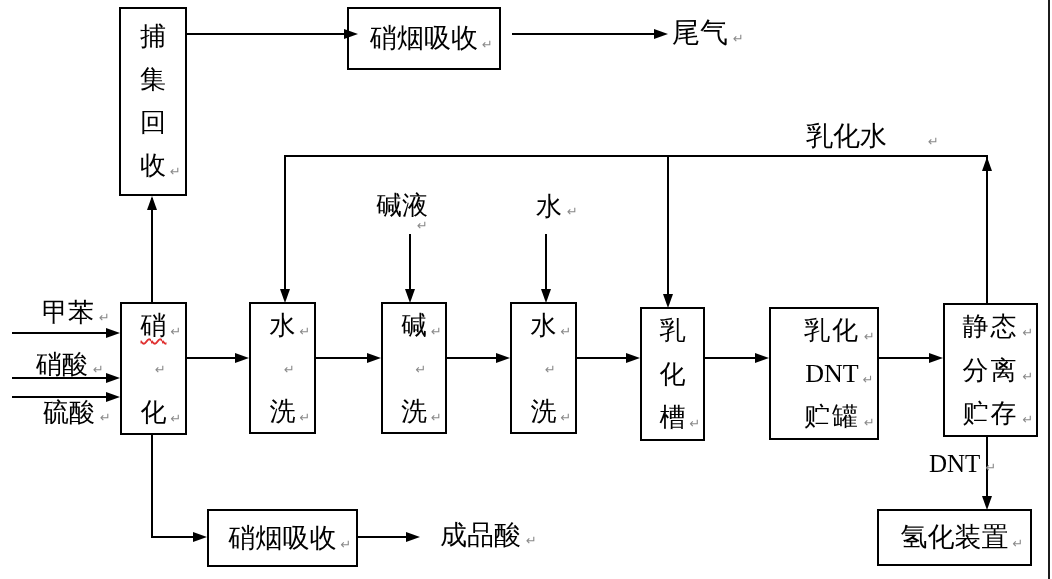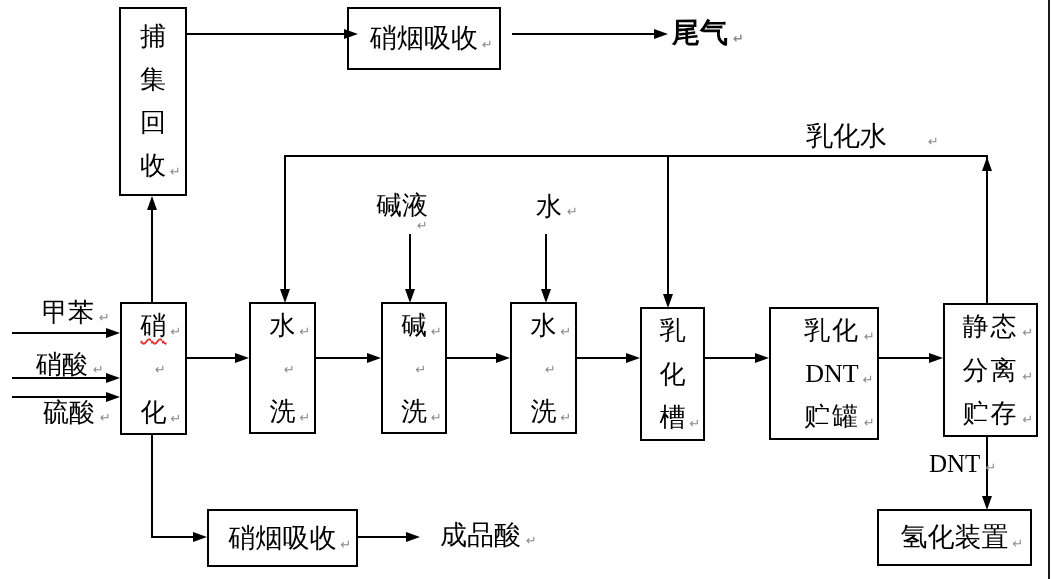--- a/index.html
+++ b/index.html
@@ -244,21 +244,21 @@
       <span class="pilcrow">↵</span>
   </div>
   <div class="lbl" style="left:36px;top:352px;text-align:center;">
     <span>硝酸</span>
       <span class="pilcrow">↵</span>
   </div>
   <div class="lbl" style="left:43px;top:400px;">
     <span>硫酸</span>
       <span class="pilcrow">↵</span>
   </div>
-  <div class="lbl" style="left:672px;top:19px;font-size:28px;font-weight:bold;">
+  <div class="lbl" style="left:672px;top:19px;font-size:28px;">
     <span>尾气</span>
       <span class="pilcrow">↵</span>
   </div>
   <div class="lbl" style="left:806px;top:123px;font-size:27px;gap:36px;">
     <span>乳化水</span>
       <span class="pilcrow">↵</span>
   </div>
   <div class="lbl" style="left:376px;top:193px;flex-direction:column;">
     <span>碱液</span>
       <span class="pilcrow">↵</span>

